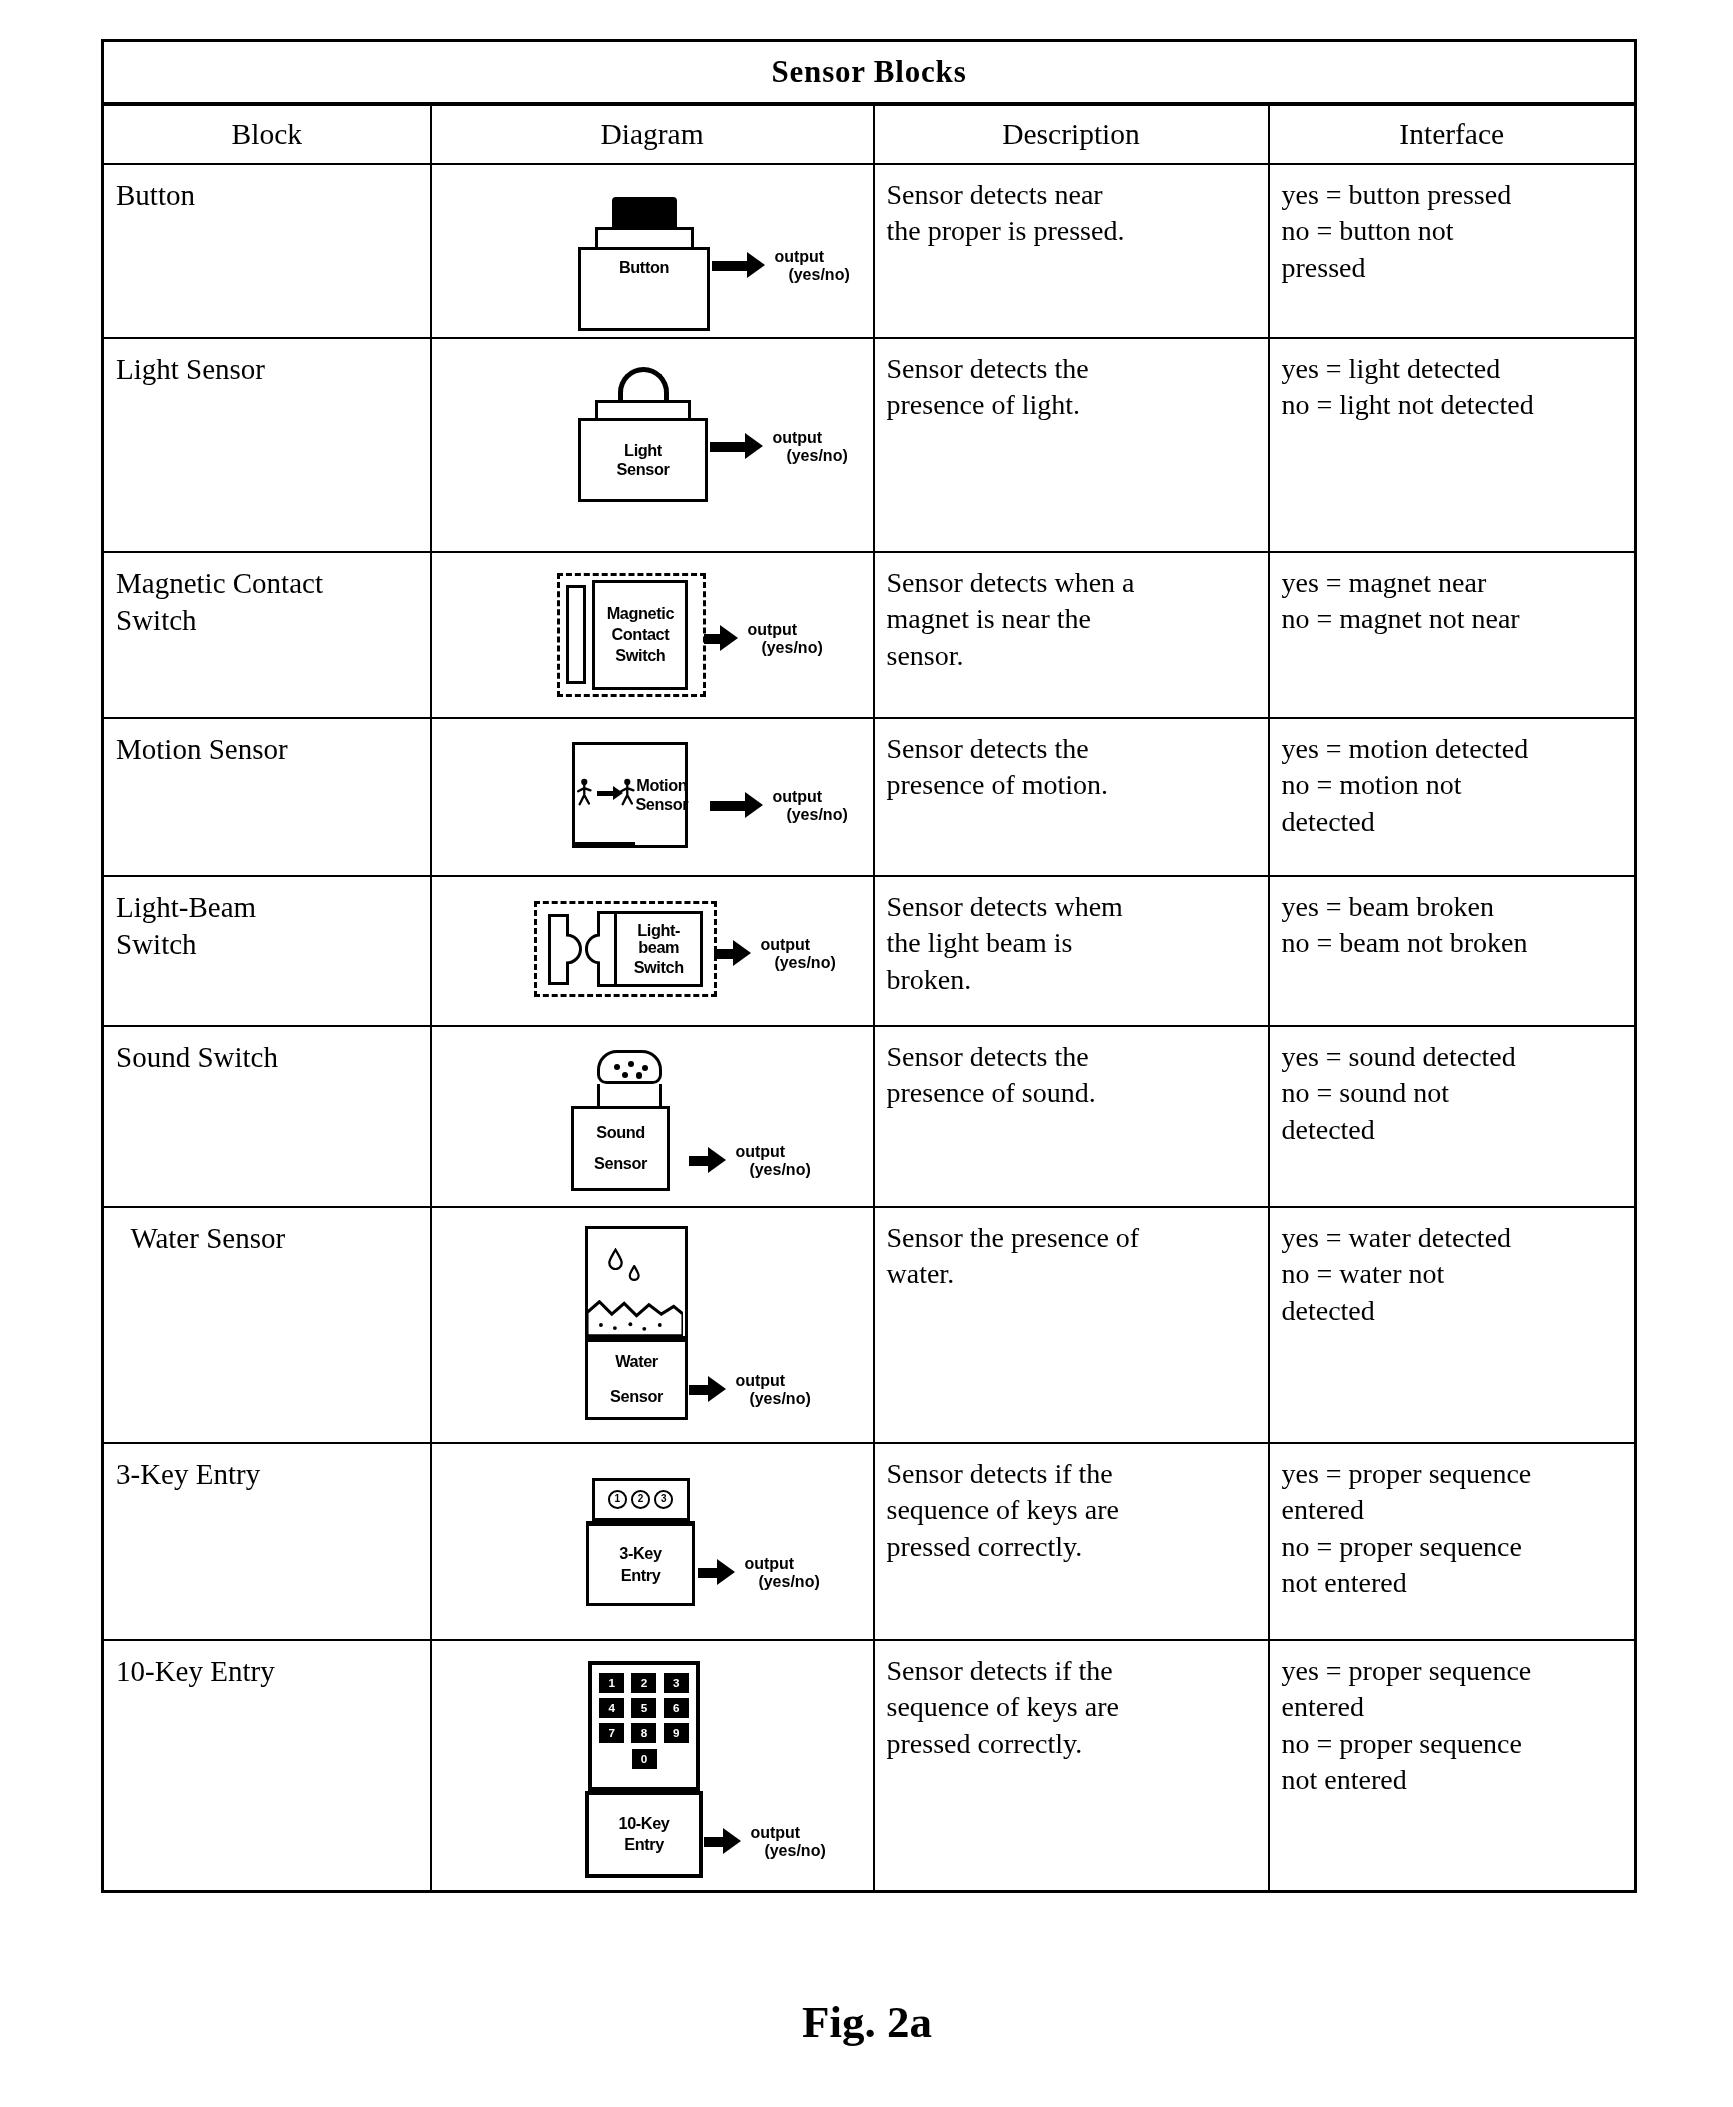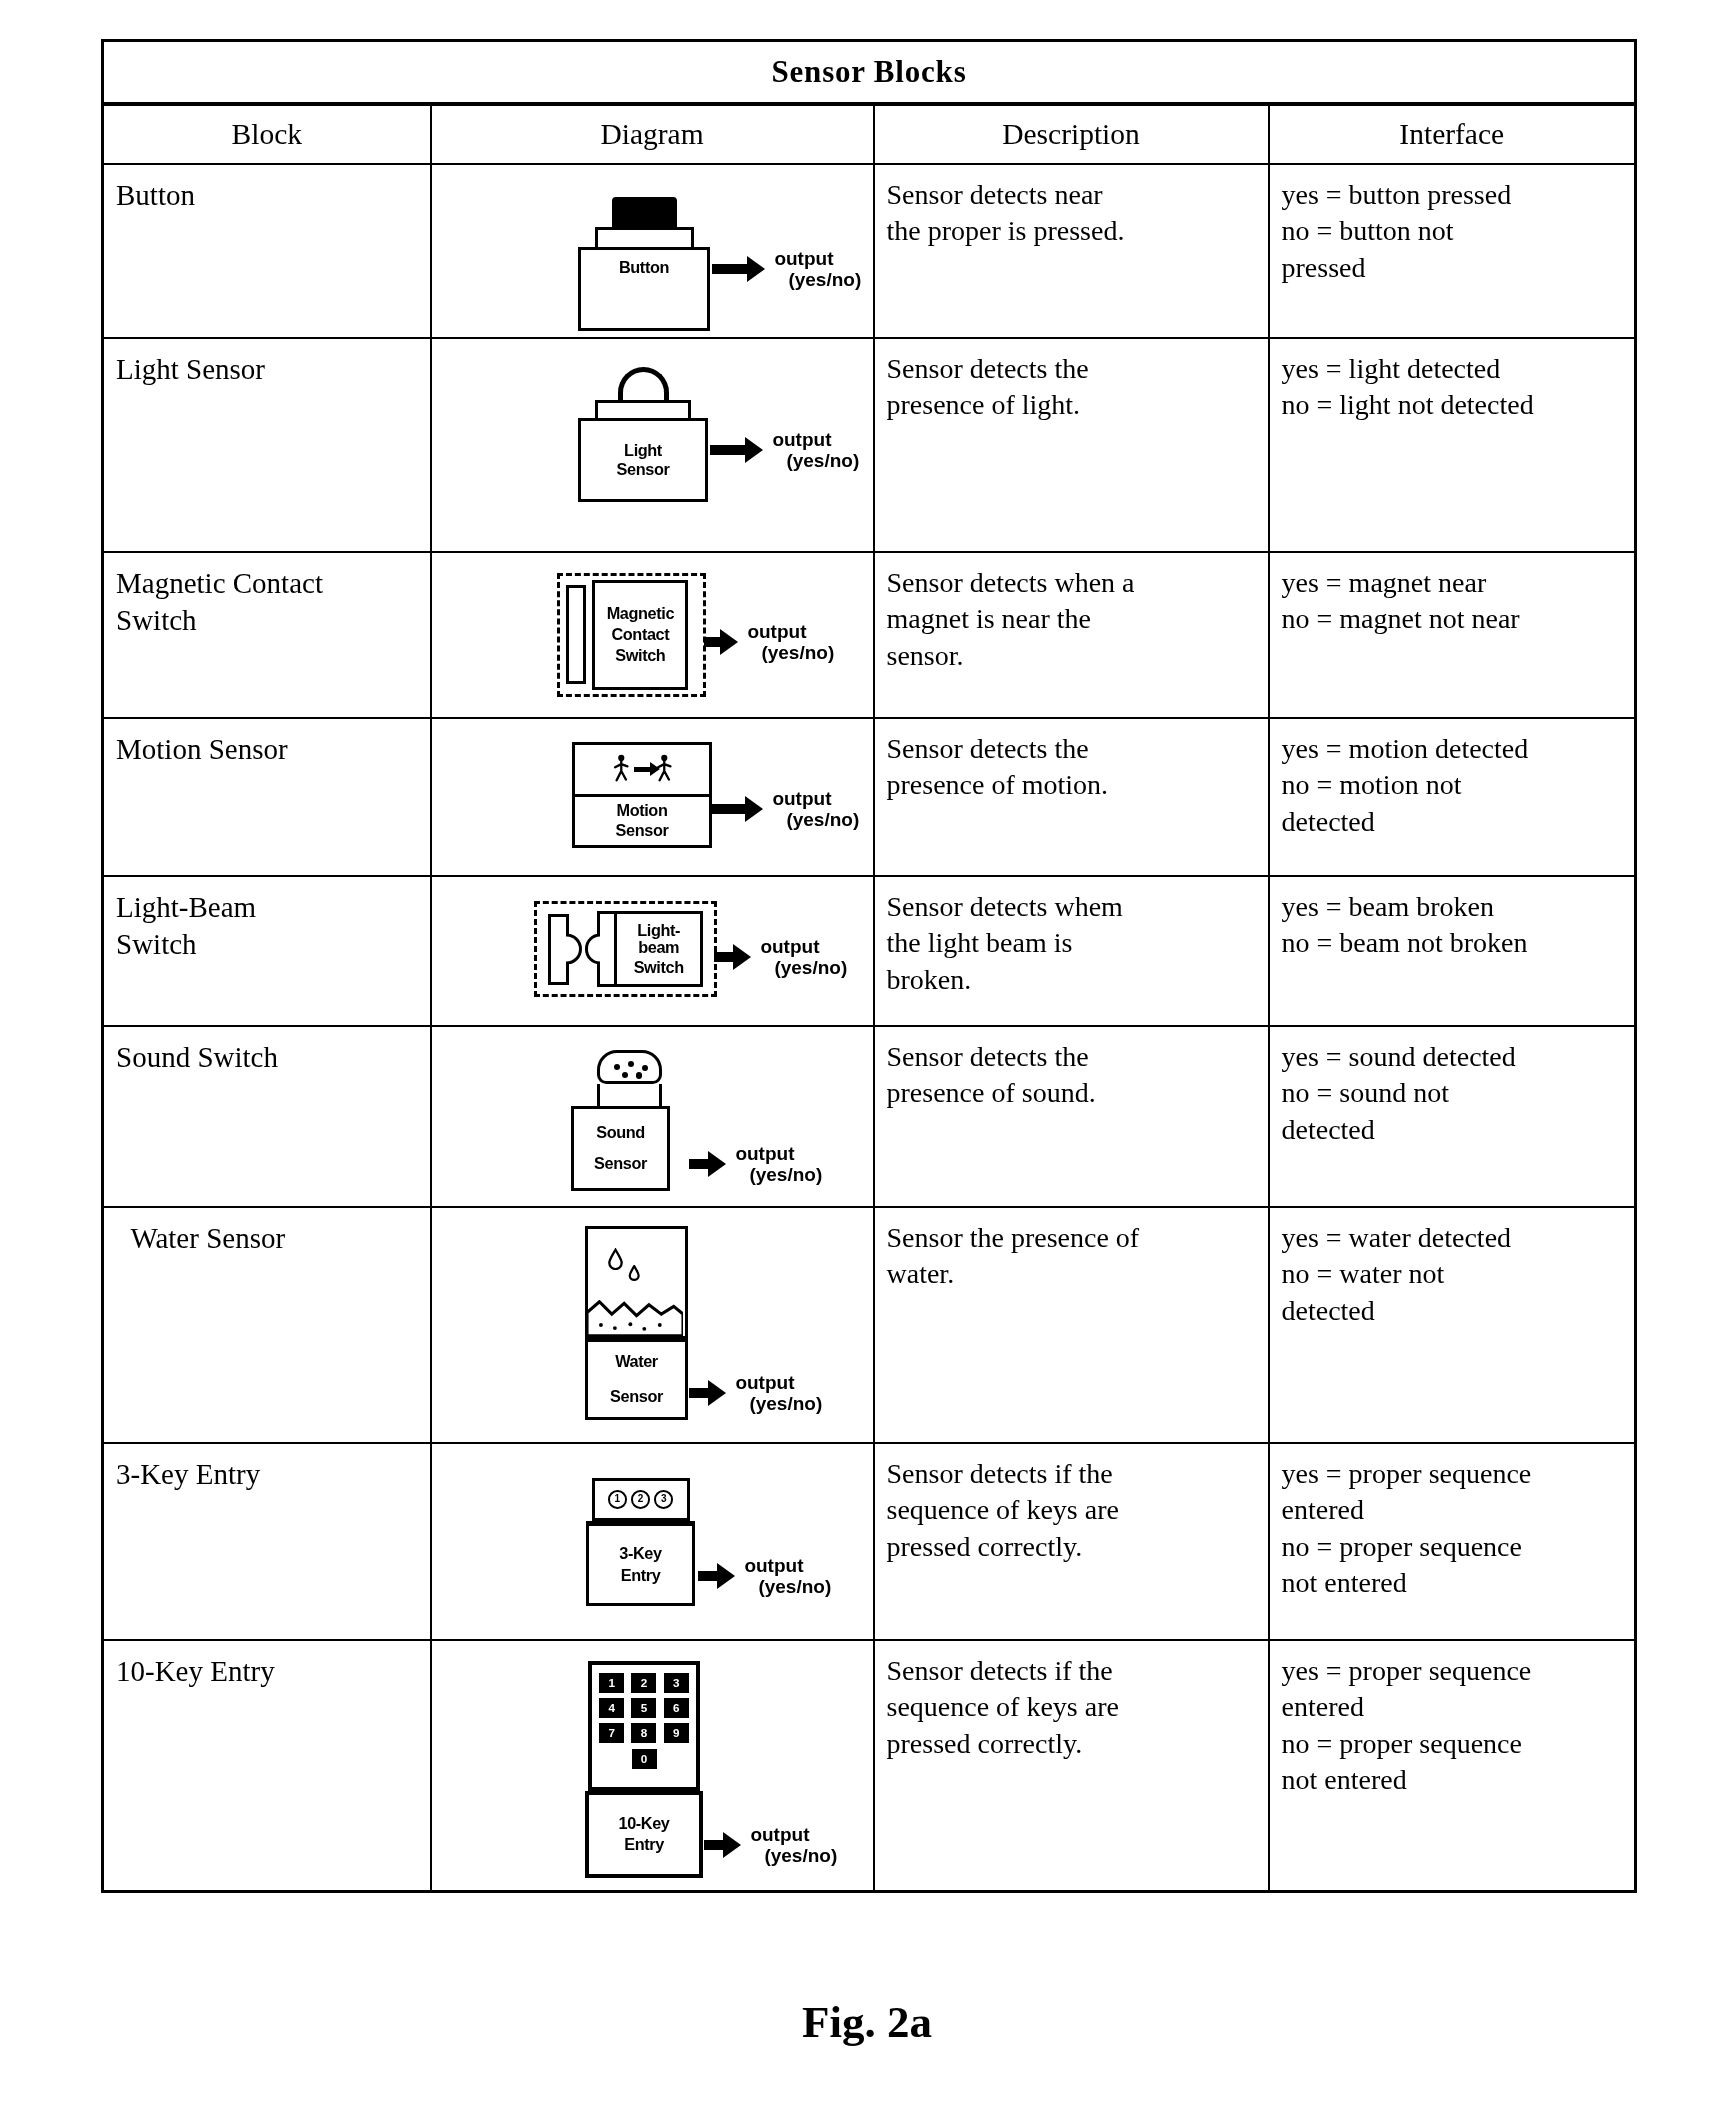--- a/index.html
+++ b/index.html
@@ -121,21 +121,21 @@
     right: -17px;
     top: -8.5px;
     width: 0; height: 0;
     border-left: 18.6px solid #000;
     border-top: 13.2px solid transparent;
     border-bottom: 13.2px solid transparent;
   }
   .outtxt {
     font-family: "Liberation Sans", "DejaVu Sans", sans-serif;
     font-weight: bold;
-    font-size: 19px;
+    font-size: 16px;
     line-height: 1.12;
     margin-left: 26.4px;
     text-align: left;
   }
   .outtxt .l2 { display: block; margin-left: 14px; }
 
   
   .btn-cap {
     width: 65px; height: 29.5px;
     background: #000;
@@ -207,25 +207,25 @@
     display: flex;
     flex-direction: column;
     align-items: center;
     justify-content: center;
     gap: 3.9px;
     background: #fff;
   }
 
   
   .ms-outer {
-    width: 140px; height: 106px;
-    border: 3.9px solid #000;
-    box-sizing: border-box;
-    display: flex;
-    flex-direction: column;
+    width: 116px; height: 106px;
+    border: 3.9px solid #000;
+    box-sizing: border-box;
+    display: flex;
+    flex-direction: row;
   }
   .ms-top {
     flex: 1;
     border-bottom: 3.9px solid #000;
     display: flex;
     align-items: center;
     justify-content: center;
     gap: 4.7px;
   }
   .ms-bottom {

